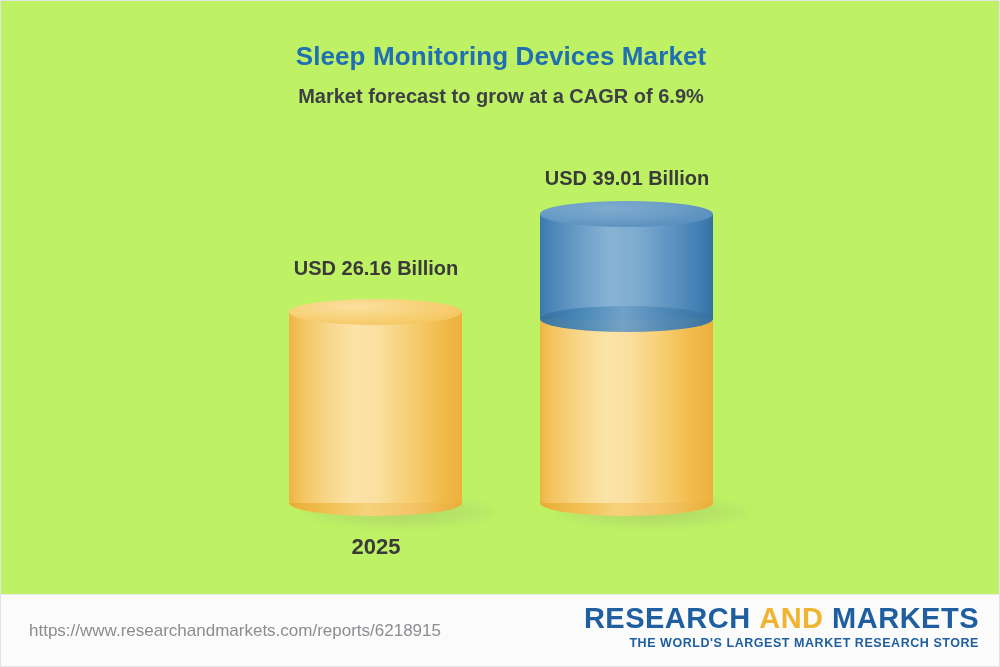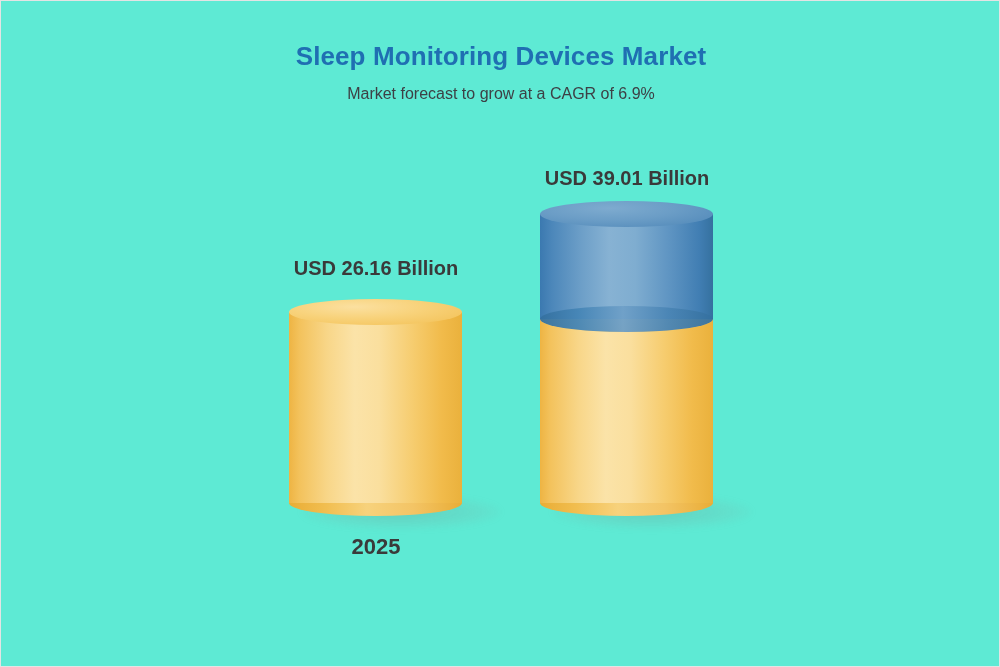--- a/index.html
+++ b/index.html
@@ -5,38 +5,38 @@
   * { box-sizing: border-box; margin: 0; padding: 0; }
   html, body {
     width: 1000px; height: 667px;
     background: #ffffff;
     font-family: "Liberation Sans", sans-serif;
     overflow: hidden;
   }
   #canvas {
     position: relative;
     width: 1000px; height: 667px;
-    background: #5eead4;
+    background: #bef264;
     border: 1px solid #e4e4e4;
     overflow: hidden;
   }
 
   
   #header { position: absolute; top: 0; left: 0; width: 1000px; text-align: center; }
   #chart-title {
     margin-top: 40px;
     font-size: 26px;
     font-weight: bold;
     color: #1f6fb2;
     letter-spacing: 0.1px;
   }
   #chart-subtitle {
     margin-top: 13px;
-    font-size: 16px;
-    font-weight: normal;
+    font-size: 20px;
+    font-weight: bold;
     color: #3d4045;
   }
 
   
   #plot { position: absolute; left: 0; top: 0; width: 1000px; height: 600px; }
 
   .value-label {
     position: absolute;
     font-size: 20px;
     font-weight: bold;
@@ -186,14 +186,24 @@
       <div class="cyl-top blu-top" style="top:0px;"></div>
     </div>
 
     <div class="value-label" style="left:275px; top:256px; width:200px;">USD 26.16 Billion</div>
     <div class="value-label" style="left:526px; top:166px; width:200px;">USD 39.01 Billion</div>
 
     <div class="cat-label" style="left:275px; top:533px; width:200px;">2025</div>
 
   </div>
 
+  <div id="footer">
+    <a id="footer-url" href="#" style="text-decoration:none;">https://www.researchandmarkets.com/reports/6218915</a>
+
+    <div id="logo">
+      <div id="logo-line1">
+        <span class="blue">RESEARCH</span><span>&nbsp;</span><span class="gold">AND</span><span>&nbsp;</span><span class="blue">MARKETS</span>
+      </div>
+      <div id="logo-line2">THE WORLD'S LARGEST MARKET RESEARCH STORE</div>
+    </div>
+  </div>
 
 </div>
 
 </body></html>

